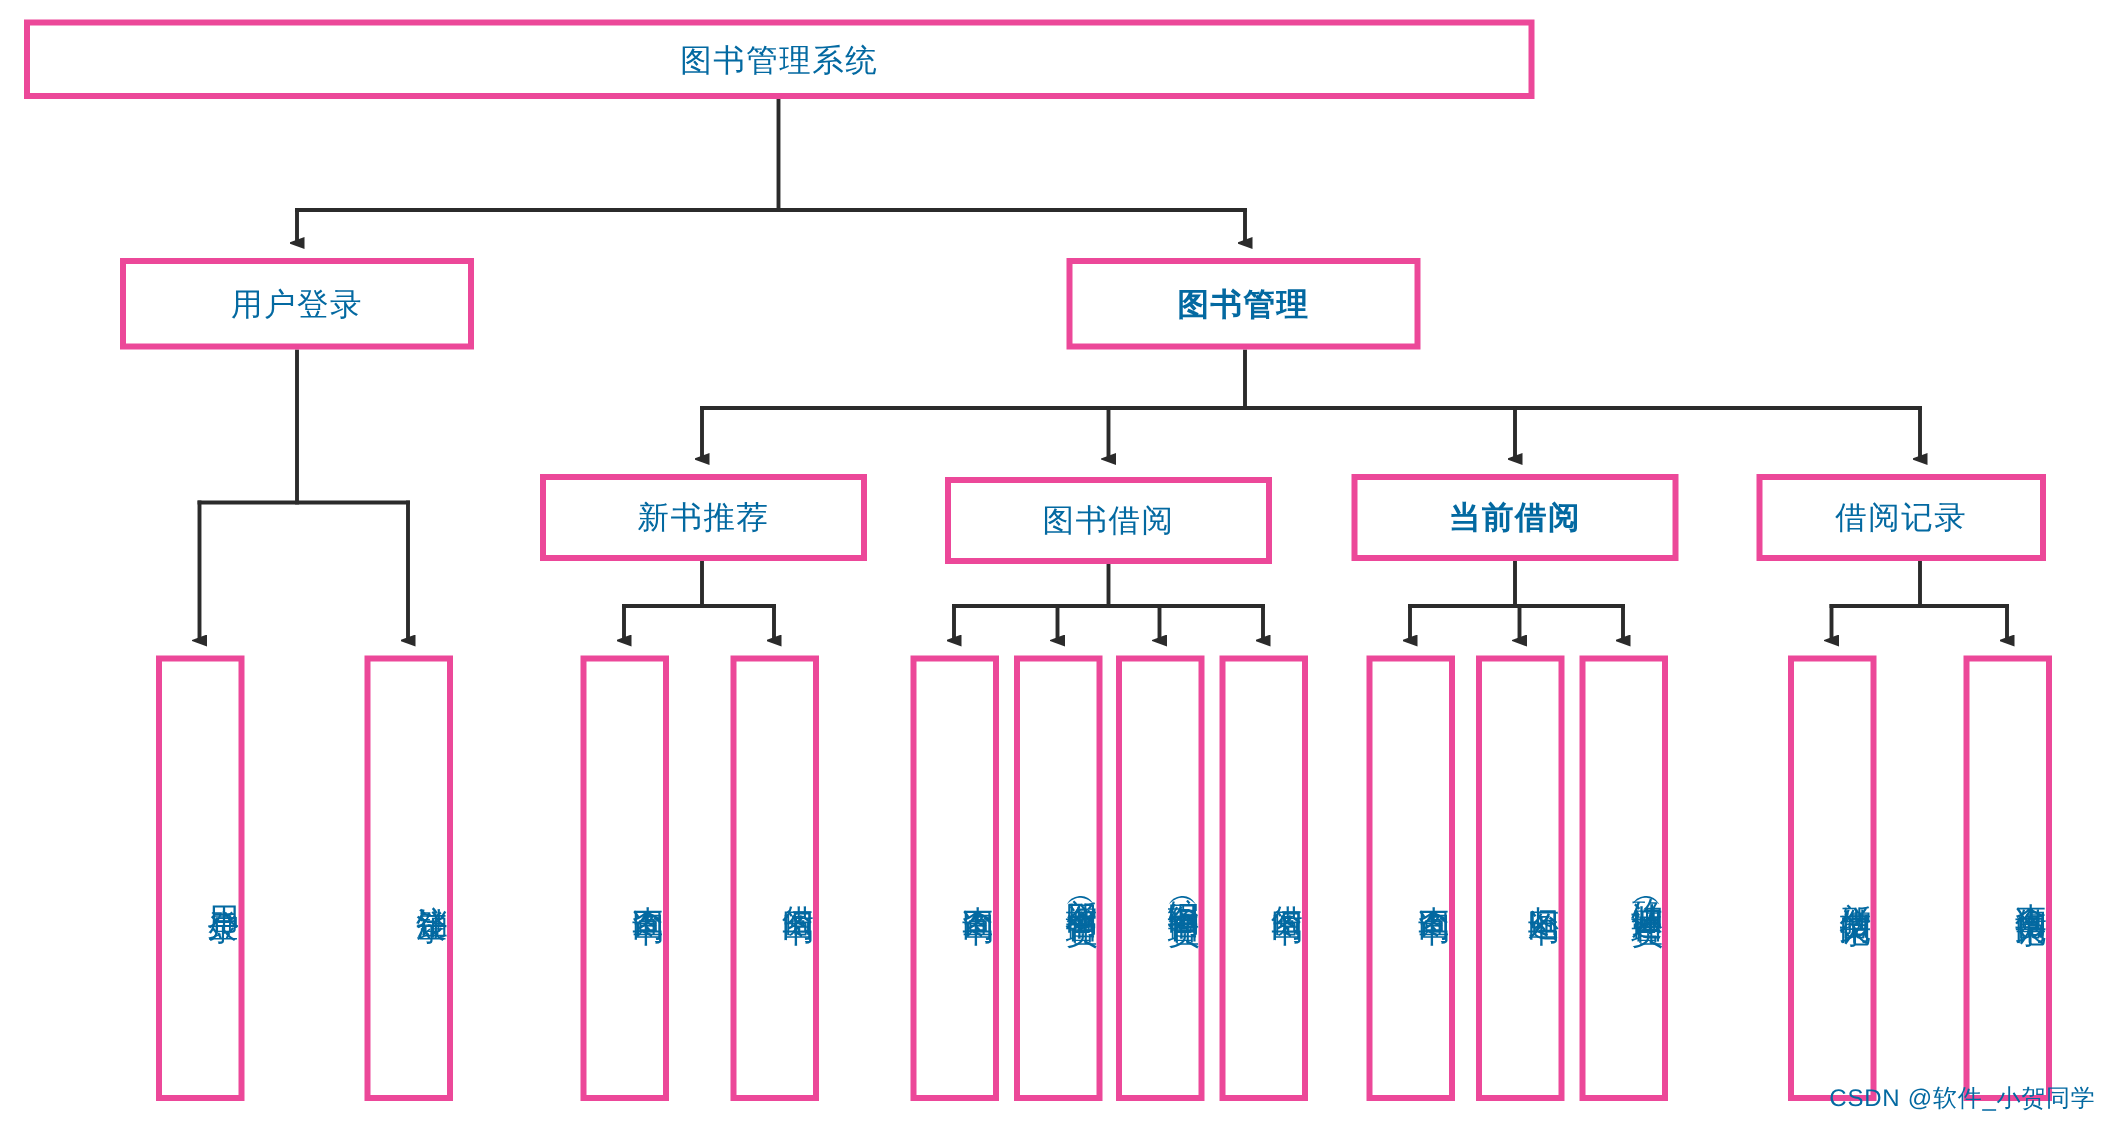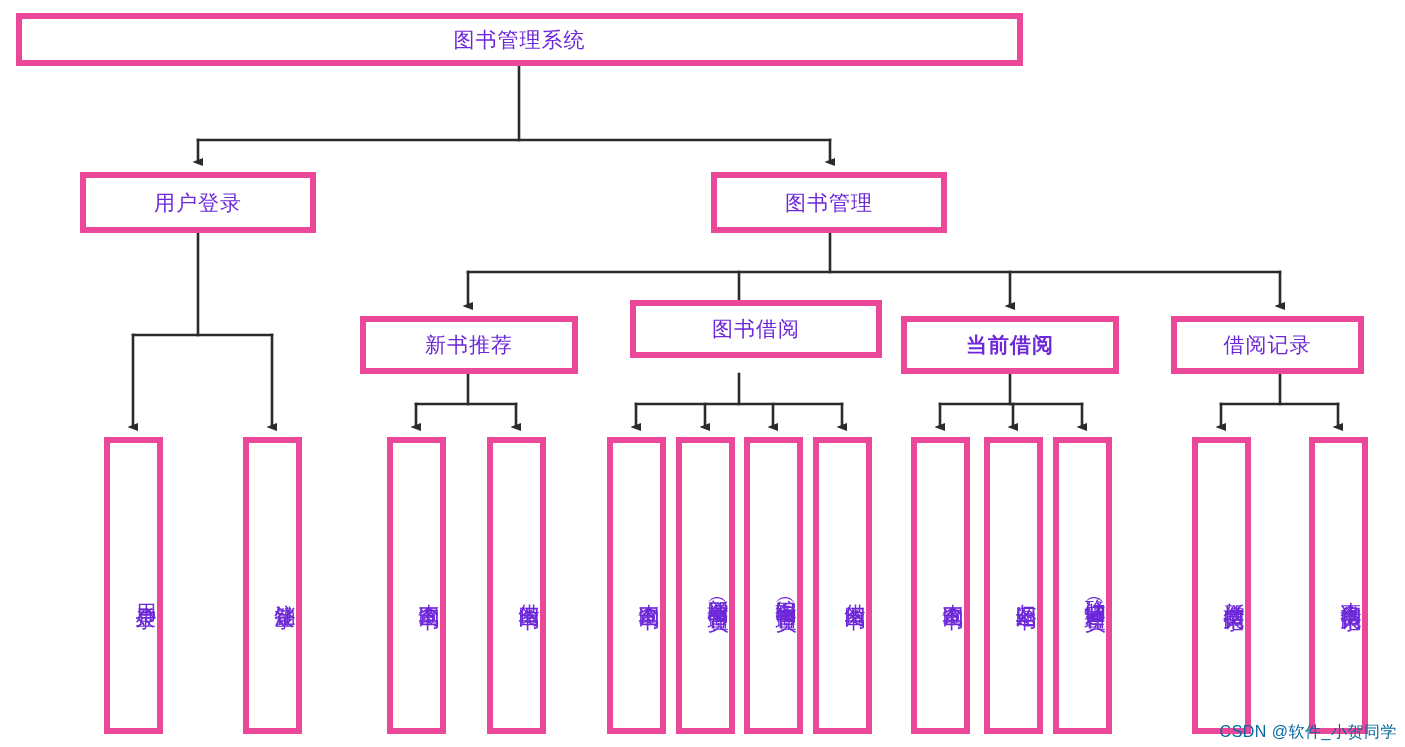--- a/index.html
+++ b/index.html
@@ -22,26 +22,26 @@
     position: absolute;
     left: 0;
     top: 0;
     width: 1405px;
     height: 747px;
     pointer-events: none;
   }
   .node {
     position: absolute;
     box-sizing: border-box;
-    border: 6px solid #ec4899;
+    border: 4px solid #ec4899;
     background: #ffffff;
     display: flex;
     align-items: center;
     justify-content: center;
-    color: #6d28d9;
+    color: #0369a1;
   }
   .node.horiz {
     font-size: 21px;
     letter-spacing: 1px;
   }
   .node.vert {
     writing-mode: vertical-rl;
     text-orientation: upright;
     font-size: 21px;
     letter-spacing: 2px;
@@ -120,28 +120,28 @@
     </g>
   </svg>
 
   <div class="node horiz" style="left: 16px; top: 13px; width: 1007px; height: 53px;">
     <span>图书管理系统</span>
   </div>
 
   <div class="node horiz" style="left: 80px; top: 172px; width: 236px; height: 61px;">
     <span>用户登录</span>
   </div>
-  <div class="node horiz" style="left: 711px; top: 172px; width: 236px; height: 61px;">
+  <div class="node horiz" style="left: 711px; top: 172px; width: 236px; height: 61px; font-weight: bold;">
     <span>图书管理</span>
   </div>
 
   <div class="node horiz" style="left: 360px; top: 316px; width: 218px; height: 58px;">
     <span>新书推荐</span>
   </div>
-  <div class="node horiz" style="left: 630px; top: 300px; width: 252px; height: 58px;">
+  <div class="node horiz" style="left: 630px; top: 318px; width: 218px; height: 58px;">
     <span>图书借阅</span>
   </div>
   <div class="node horiz" style="left: 901px; top: 316px; width: 218px; height: 58px; font-weight: bold;">
     <span>当前借阅</span>
   </div>
   <div class="node horiz" style="left: 1171px; top: 316px; width: 193px; height: 58px;">
     <span>借阅记录</span>
   </div>
 
   <div class="node vert" style="left: 104px; top: 437px; width: 59px; height: 297px;">

